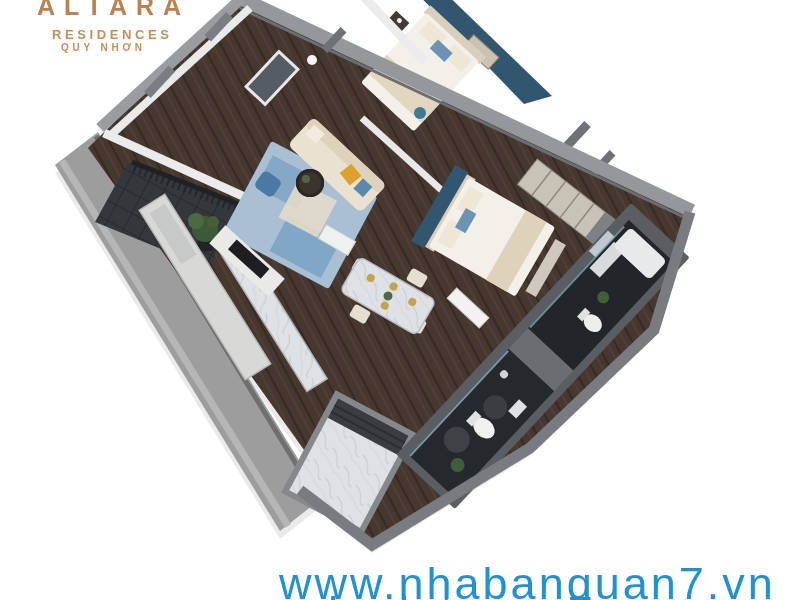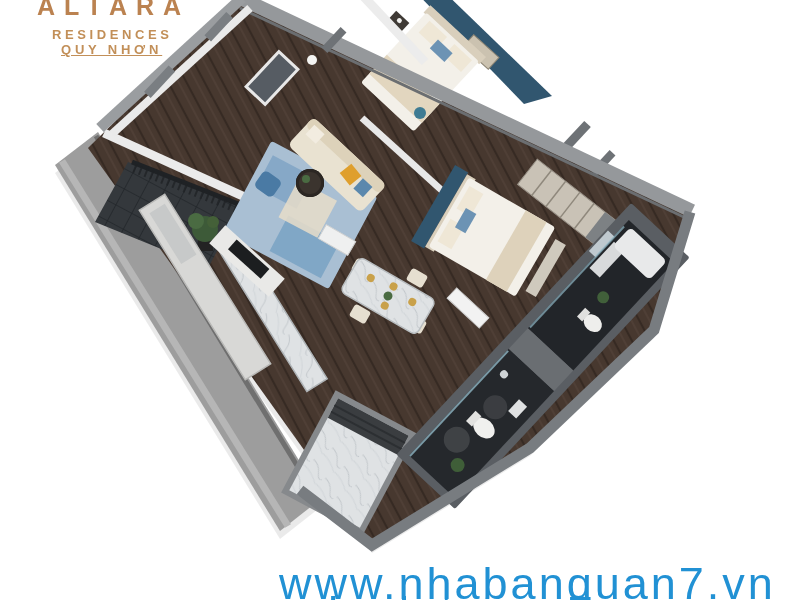--- a/index.html
+++ b/index.html
@@ -14,22 +14,22 @@
     font-size:25px;font-weight:600;letter-spacing:9px;
     color:#bb8250;white-space:nowrap;
   }
   .brand-sub1{
     position:absolute;left:52px;top:27px;
     font-size:13px;font-weight:700;letter-spacing:3.6px;
     color:#c28f58;white-space:nowrap;
   }
   .brand-sub2{
     position:absolute;left:61px;top:42px;
-    font-size:13px;font-weight:700;letter-spacing:3.8px;
-    color:#c28f58;white-space:nowrap;text-decoration:underline;
+    font-size:10px;font-weight:700;letter-spacing:3.8px;
+    color:#c28f58;white-space:nowrap;
   }
   .watermark-1{
     position:absolute;left:279px;top:558px;
     font-size:45px;font-weight:400;letter-spacing:3px;
     color:#2191d4;white-space:nowrap;
   }
   .watermark-2{
     position:absolute;left:300px;top:587px;
     font-size:45px;font-weight:400;letter-spacing:3px;
     color:#2191d4;white-space:nowrap;

